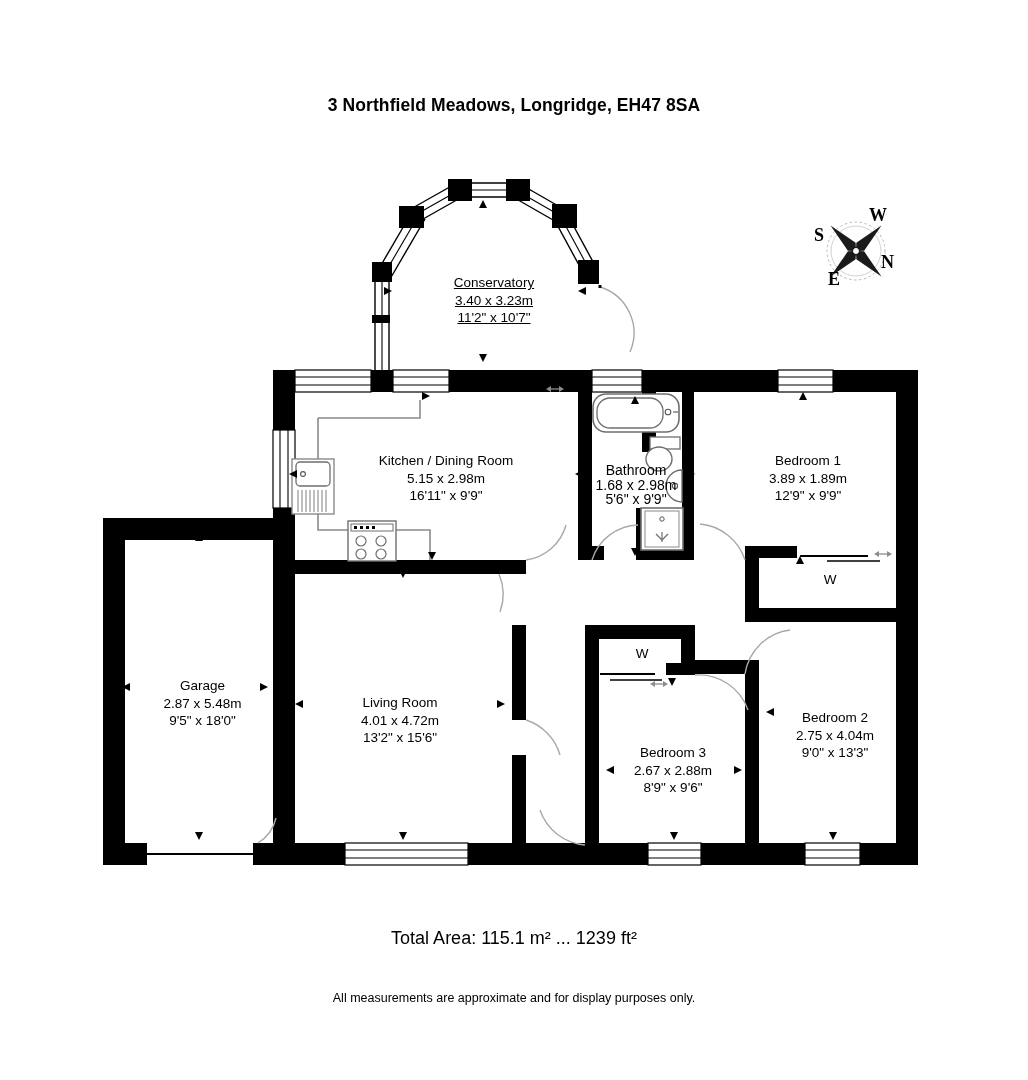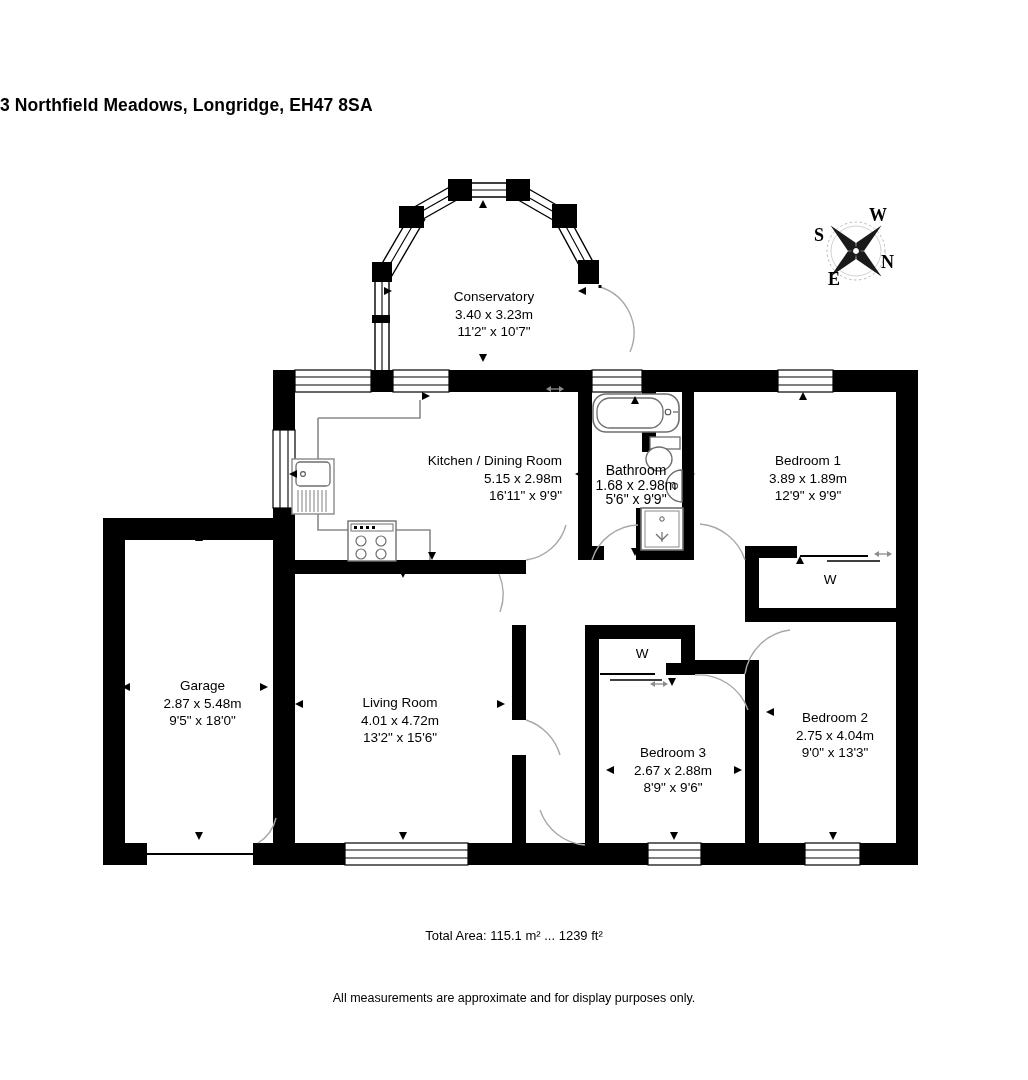--- a/index.html
+++ b/index.html
@@ -19,37 +19,37 @@
   #page {
     position: relative;
     width: 1028px;
     height: 1080px;
   }
   #title {
     position: absolute;
     left: 0;
     top: 95px;
     width: 1028px;
-    text-align: left;
+    text-align: center;
     font-size: 17.5px;
     font-weight: bold;
     letter-spacing: 0.1px;
   }
   #plan-svg {
     position: absolute;
     left: 0;
     top: 0;
   }
   #footer-area {
     position: absolute;
     left: 0;
     top: 928px;
     width: 1028px;
     text-align: center;
-    font-size: 13px;
+    font-size: 18px;
   }
   #footer-note {
     position: absolute;
     left: 0;
     top: 955px;
     width: 1028px;
     text-align: center;
     font-size: 12.5px;
     margin-top: 36px;
   }
@@ -401,27 +401,27 @@
       <circle cx="0" cy="0" r="3.6" fill="#ffffff" stroke="#1a1a1a" stroke-width="1.3"></circle>
     </g>
 
   </svg>
 
   <div class="compass-letter" style="left:869px; top:205px;">W</div>
   <div class="compass-letter" style="left:814px; top:225px;">S</div>
   <div class="compass-letter" style="left:881px; top:252px;">N</div>
   <div class="compass-letter" style="left:828px; top:269px;">E</div>
 
-  <div class="room-label" style="left:385px; top:288px; width:218px;">
+  <div class="room-label" style="left:385px; top:274px; width:218px;text-decoration:underline;">
     <span class="rname">Conservatory</span>
     <span class="rm">3.40 x 3.23m</span>
     <span class="rf">11'2" x 10'7"</span>
   </div>
 
-  <div class="room-label" style="left:330px; top:452px; width:232px;text-align:right;">
+  <div class="room-label" style="left:330px; top:452px; width:232px;">
     <span class="rname">Kitchen / Dining Room</span>
     <span class="rm">5.15 x 2.98m</span>
     <span class="rf">16'11" x 9'9"</span>
   </div>
 
   <div class="room-label small-label" style="left:578px; top:463px; width:116px;">
     <span class="rname">Bathroom</span>
     <span class="rm">1.68 x 2.98m</span>
     <span class="rf">5'6" x 9'9"</span>
   </div>

